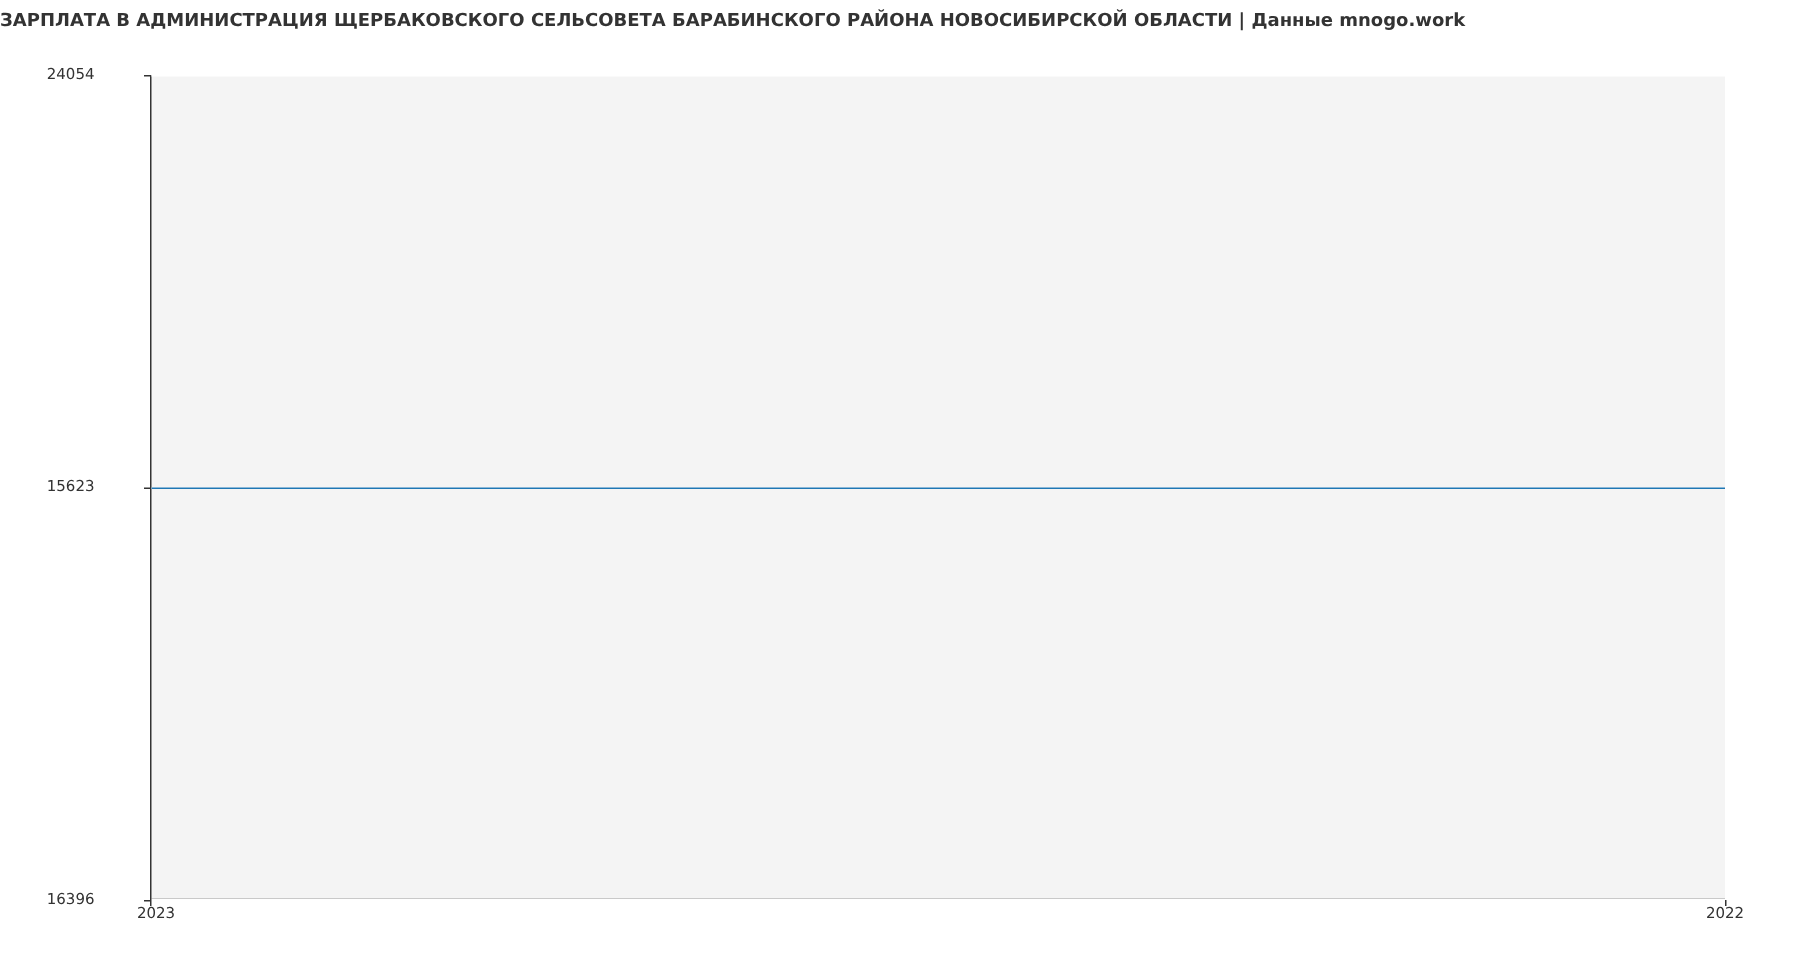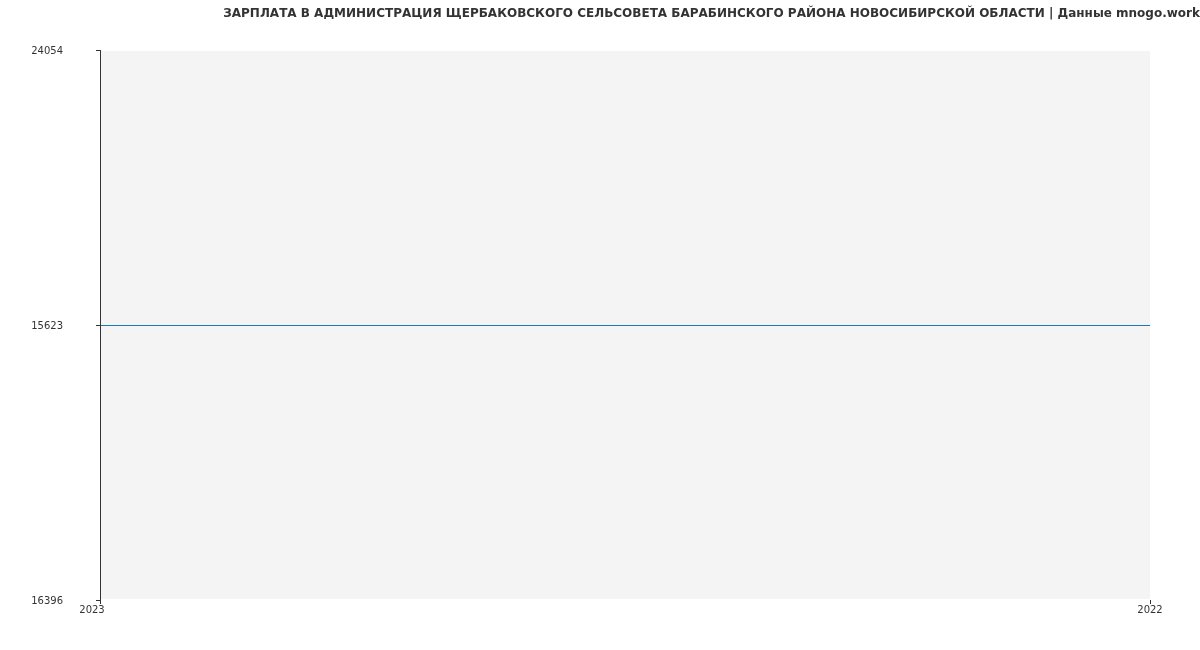--- a/index.html
+++ b/index.html
@@ -15,21 +15,21 @@
   .chart-wrap {
     position: relative;
     width: 1200px;
     height: 650px;
   }
   .title {
     position: absolute;
     top: 6px;
     left: 0;
     width: 1200px;
-    text-align: right;
+    text-align: left;
     font-weight: bold;
     font-size: 12px;
     color: #333333;
   }
   .plot-area {
     position: absolute;
     left: 100px;
     top: 50px;
     width: 1050px;
     height: 550px;
@@ -92,21 +92,21 @@
   <div class="title">ЗАРПЛАТА В АДМИНИСТРАЦИЯ ЩЕРБАКОВСКОГО СЕЛЬСОВЕТА БАРАБИНСКОГО РАЙОНА НОВОСИБИРСКОЙ ОБЛАСТИ | Данные mnogo.work</div>
 
   <div class="ytick" style="top:600px">16396</div>
   <div class="ytick" style="top:325px">15623</div>
   <div class="ytick" style="top:50px">24054</div>
 
   <div class="tickmark-y" style="top:600px"></div>
   <div class="tickmark-y" style="top:325px"></div>
   <div class="tickmark-y" style="top:50px"></div>
 
-  <div class="xtick" style="left:92px">2023</div>
+  <div class="xtick" style="left:104px">2023</div>
   <div class="xtick" style="left:1150px">2022</div>
 
   <div class="tickmark-x" style="left:100px"></div>
   <div class="tickmark-x" style="left:1150px"></div>
 
   <div class="plot-area">
 
     <div class="gridline-h" style="top:0%"></div>
     <div class="gridline-h" style="top:50%"></div>
     <div class="gridline-h" style="top:100%"></div>

